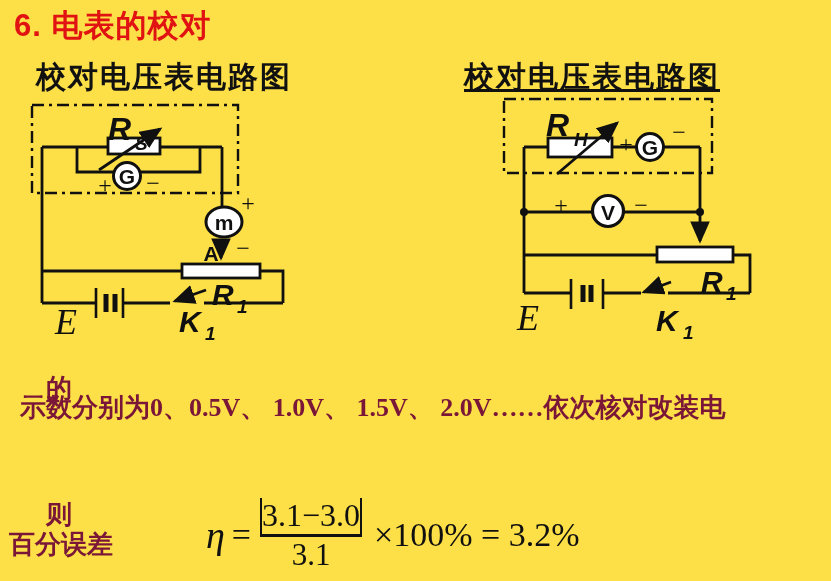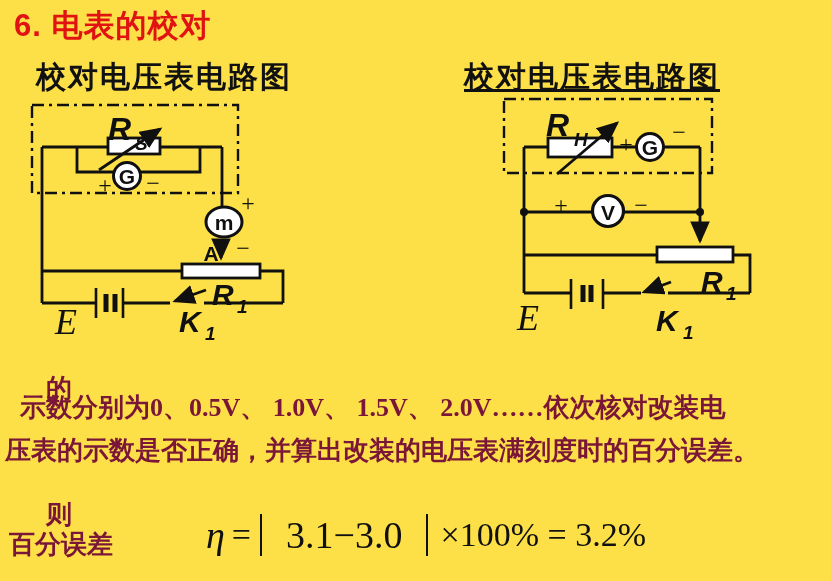--- a/index.html
+++ b/index.html
@@ -21,22 +21,22 @@
   #l4{left:5px;top:433px;}
   #l5{left:8px;top:465px;}
   #l6{left:46px;top:497px;}
   #l7{left:9px;top:527px;}
 
   .formula{position:absolute;left:206px;top:492px;height:86px;display:flex;
            align-items:center;color:#101010;font-family:"Liberation Serif",serif;}
   .eta{font-style:italic;font-size:38px;}
   .eq{font-size:34px;margin:0 9px 0 7px;}
   .frac{display:inline-block;text-align:center;vertical-align:middle;}
-  .num{display:block;font-size:38px;line-height:1.12;
-       border-left:2px solid #101010;border-right:2px solid #101010;padding:0 24px;}
+  .num{display:block;font-size:32px;line-height:1.12;
+       border-left:2px solid #101010;border-right:2px solid #101010;padding:0 0;}
   .den{display:block;font-size:31px;line-height:1.15;border-top:3px solid #101010;}
   .rhs{font-size:34px;margin-left:12px;}
 
   
   text{fill:#101010;}
   .big-r{font-family:"Liberation Sans",sans-serif;font-weight:bold;font-style:italic;font-size:32px;}
   .sub{font-family:"Liberation Sans",sans-serif;font-weight:bold;font-style:italic;font-size:19px;}
   .lbl{font-family:"Liberation Sans",sans-serif;font-weight:bold;font-style:italic;font-size:30px;}
   .meter{font-family:"Liberation Sans",sans-serif;font-weight:bold;font-size:21px;}
   .sign{font-family:"Liberation Serif",serif;font-size:24px;}
@@ -145,26 +145,26 @@
         <text x="726" y="300" class="sub">1</text>
         <text x="517" y="330" class="esym">E</text>
         <text x="656" y="331" class="lbl" font-size="31">K</text>
         <text x="683" y="339" class="sub">1</text>
       </g>
     </g>
   </svg>
 
   <div class="bodyline" id="l2">的</div>
   <div class="bodyline" id="l3">示数分别为0、0.5V、 1.0V、 1.5V、 2.0V……依次核对改装电</div>
-  <div class="bodyline" id="l4">压表的示数是否正确，并算出改装的电压表满刻度时的百分误差。</div>
   <div class="bodyline" id="l6">则</div>
   <div class="bodyline" id="l7">百分误差</div>
 
   <div class="formula">
     <span class="eta">η</span>
     <span class="eq">=</span>
     <span class="frac">
       <span class="num">3.1−3.0</span>
+      <span class="den">3.1</span>
     </span>
     <span class="rhs">×100% = 3.2%</span>
   </div>
 
 </div>
 
 </body></html>

